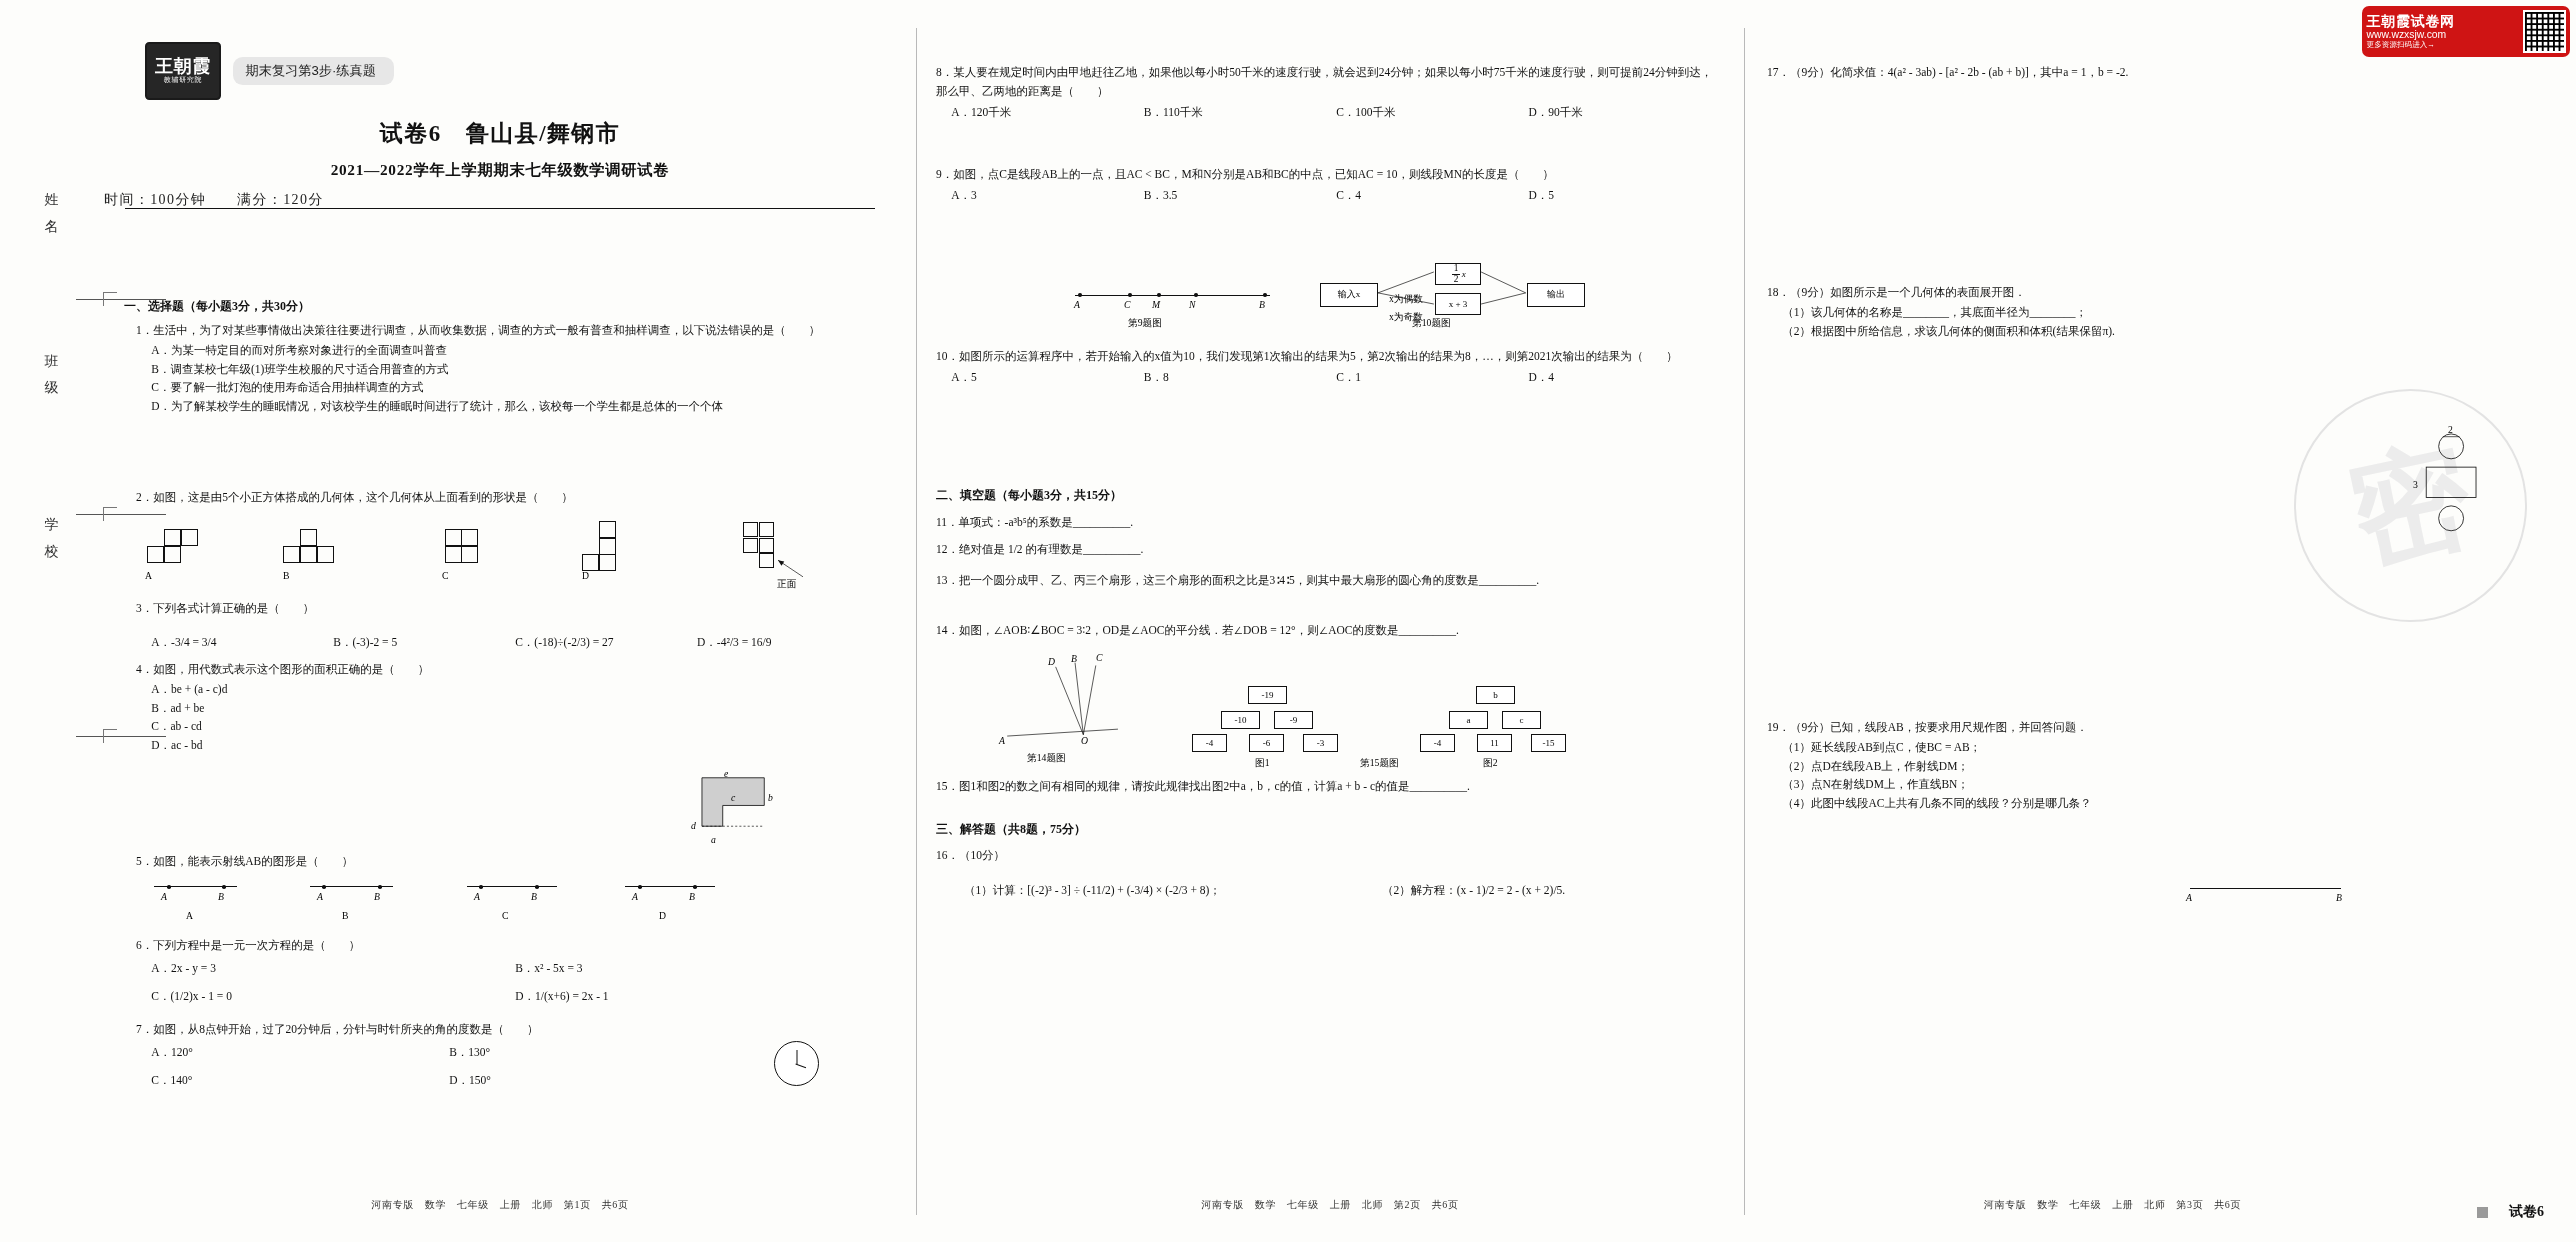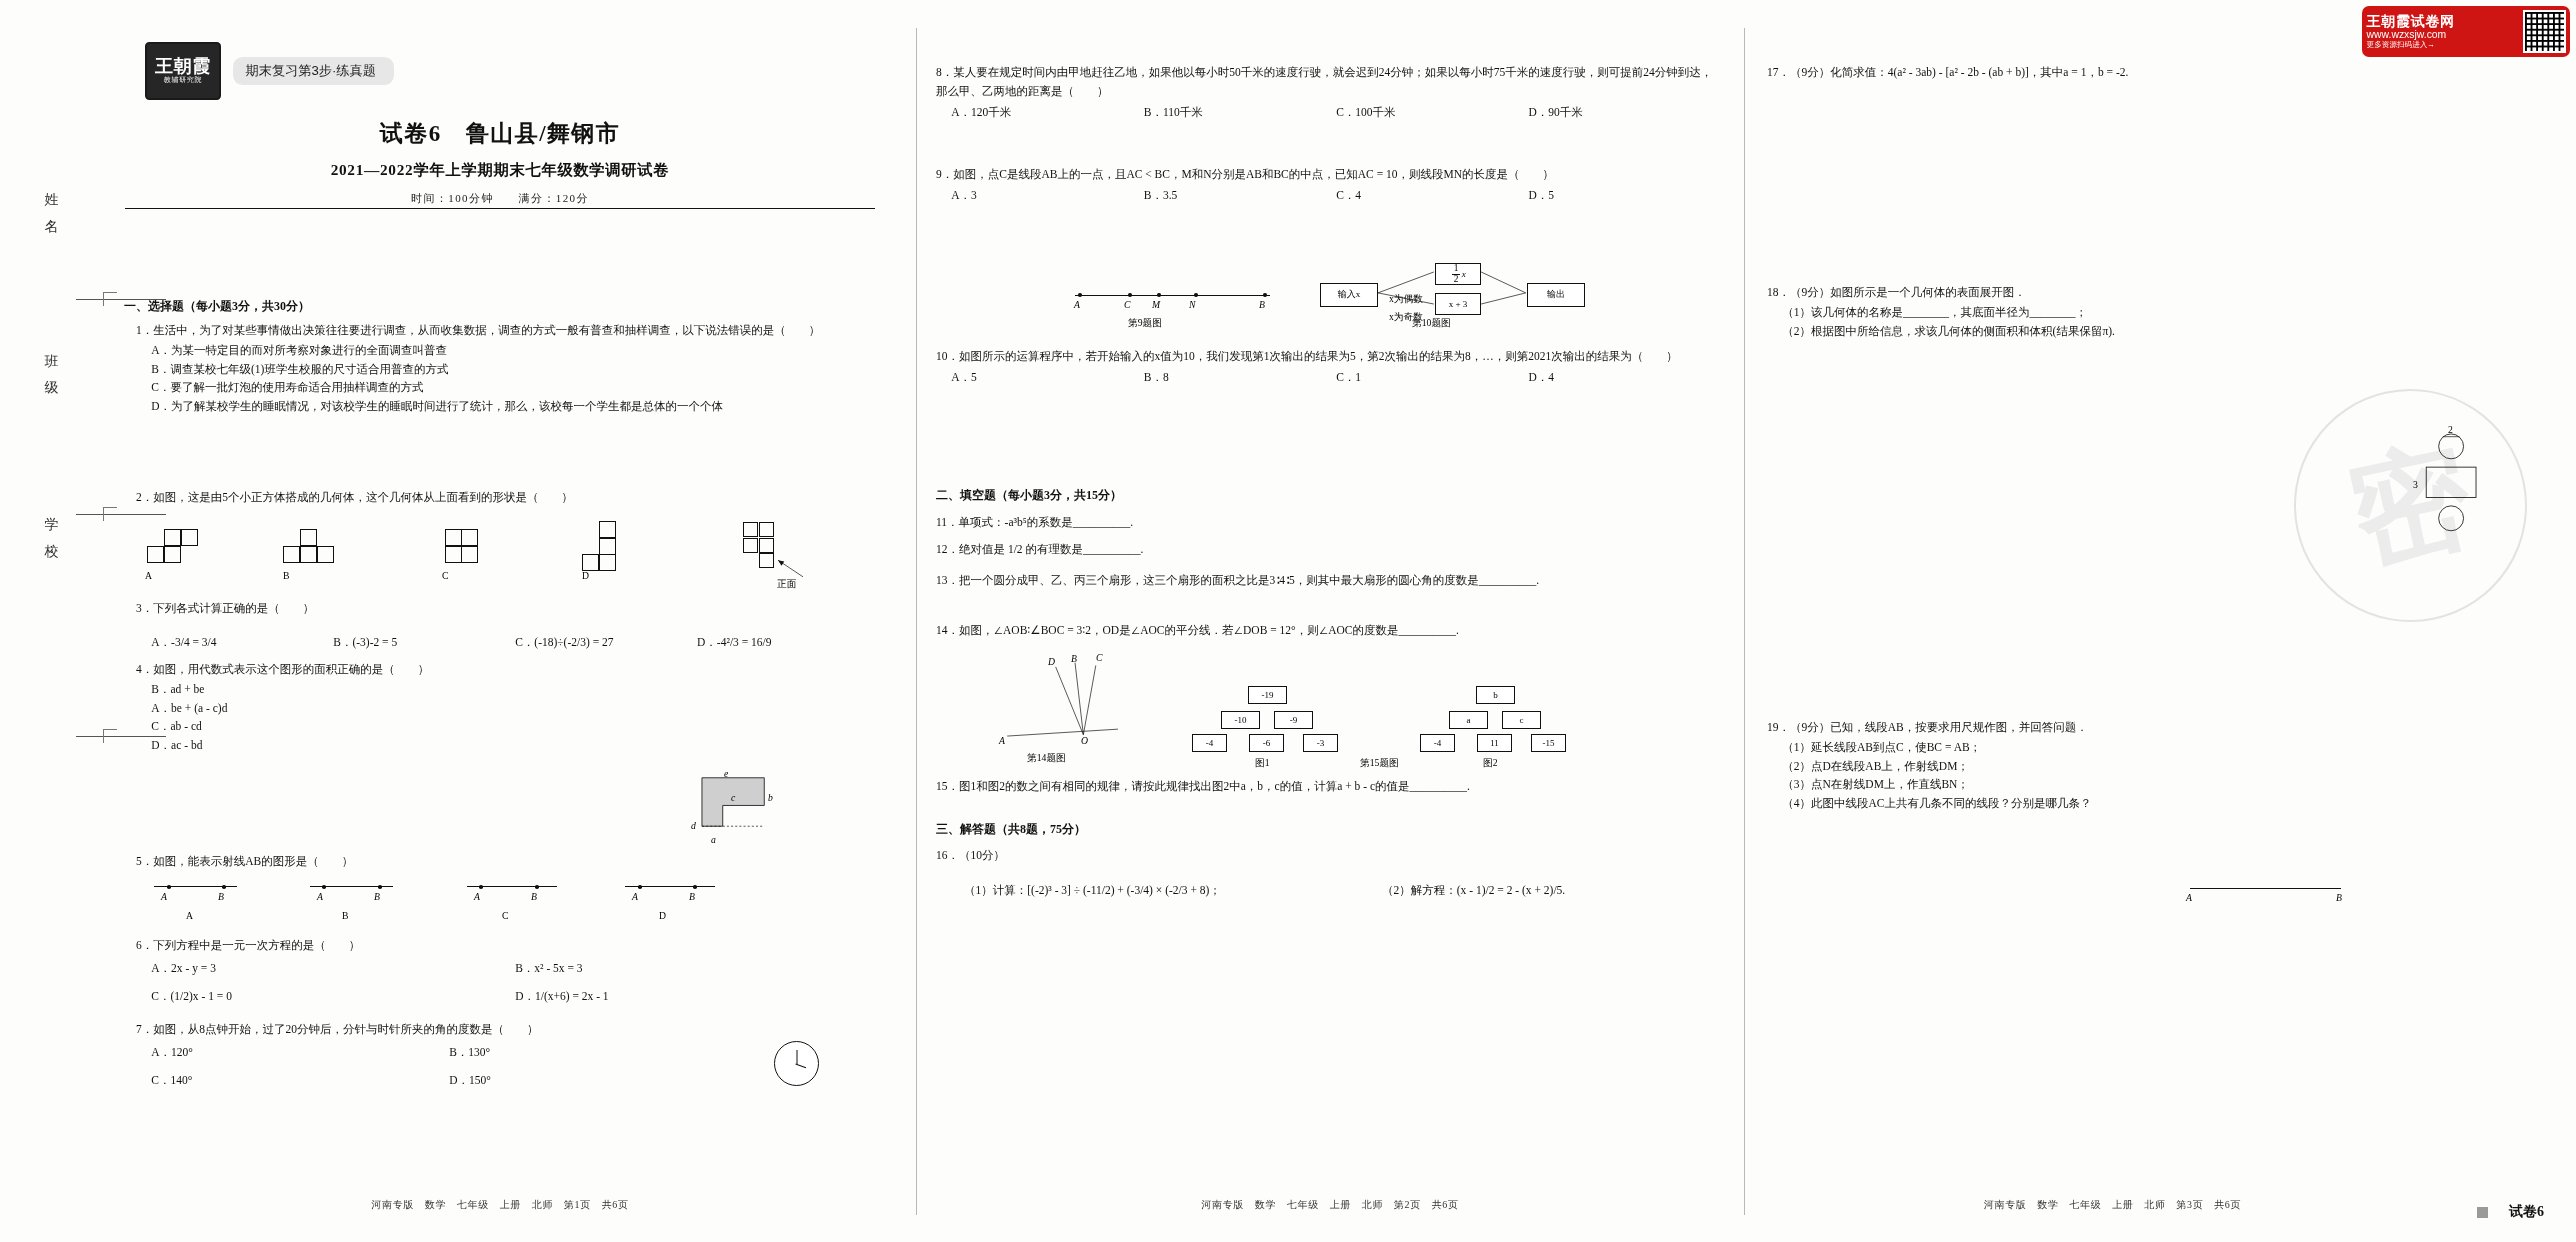--- a/index.html
+++ b/index.html
@@ -55,22 +55,22 @@
   }
   .title1{
     position:absolute;left:104px;top:118px;width:792px;text-align:center;
     font-size:23px;font-weight:bold;letter-spacing:1.4px;color:#111;
   }
   .title2{
     position:absolute;left:104px;top:160px;width:792px;text-align:center;
     font-size:15.3px;font-weight:bold;color:#111;letter-spacing:0.7px;
   }
   .title3{
-    position:absolute;left:104px;top:191px;width:792px;text-align:center;
-    font-size:11px;color:#222;letter-spacing:1.4px;
+    position:absolute;left:104px;top:191px;width:792px;text-align:left;
+    font-size:14px;color:#222;letter-spacing:1.4px;
   }
   .rule{
     position:absolute;left:125px;top:208px;width:750px;height:1.4px;background:#111;
   }
 
   
   .blk{position:absolute;font-size:11.5px;line-height:1.62;color:#111;}
   .sec{font-weight:bold;font-size:12px;}
   .q{margin-bottom:1.4px;}
   .opts{display:flex;}
@@ -238,22 +238,22 @@
       <div class="opt">A．-3/4 = 3/4</div>
       <div class="opt">B．(-3)-2 = 5</div>
       <div class="opt">C．(-18)÷(-2/3) = 27</div>
       <div class="opt">D．-4²/3 = 16/9</div>
     </div>
   </div>
 
   <div class="blk" style="left:136px;top:660px;width:743px;">
     <div class="q"><span>4．</span><span>如图，用代数式表示这个图形的面积正确的是（　　）</span></div>
     <div style="padding-left:15.3px;">
+      <div>A．be + (a - c)d</div>
       <div>B．ad + be</div>
-      <div>A．be + (a - c)d</div>
       <div>C．ab - cd</div>
       <div>D．ac - bd</div>
     </div>
   </div>
   <div>
     <svg style="position:absolute;left:681px;top:757px;" width="125" height="90" viewBox="0 0 180 130">
       <polygon points="30,30 120,30 120,70 60,70 60,100 30,100" fill="#cfcfcf" stroke="#111" stroke-width="1.2"></polygon>
       <line x1="30" y1="100" x2="120" y2="100" stroke="#111" stroke-width="1" stroke-dasharray="3,3"></line>
     </svg>
     <div class="cap" style="position:absolute;left:724px;top:768px;font-style:italic;">e</div>

